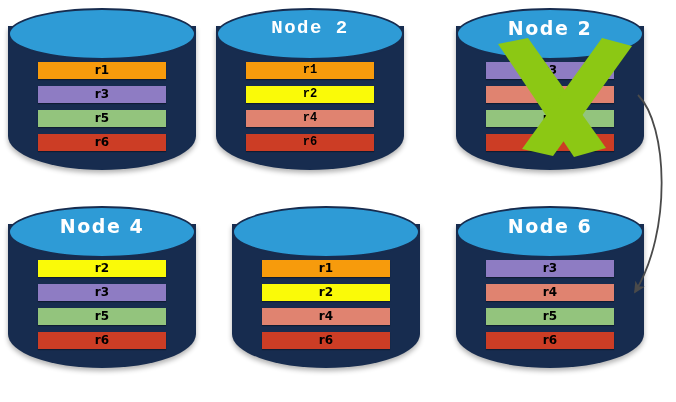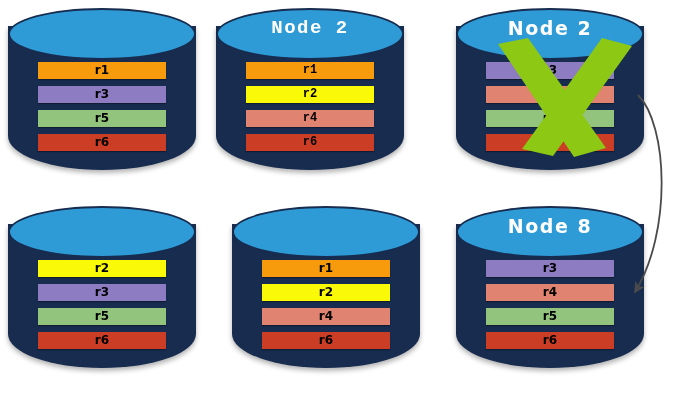--- a/index.html
+++ b/index.html
@@ -148,20 +148,21 @@
       <g>
         <path d="M 42 36 L 72 30 L 150 140 L 118 149 Z" fill="#8CC814"></path>
         <path d="M 146 30 L 176 38 L 97 148 L 66 141 Z" fill="#8CC814"></path>
       </g>
     </svg>
   </div>
 
   <div class="node" style="left:8px; top:206px;">
     <div class="cyl-body"></div>
     <div class="cyl-top"></div>
+    <div class="cyl-title">Node 4</div>
     <div class="records">
       <div class="record" style="background: rgb(250, 250, 8);">r2</div>
       <div class="record" style="background: rgb(142, 124, 195);">r3</div>
       <div class="record" style="background: rgb(147, 196, 125);">r5</div>
       <div class="record" style="background: rgb(204, 61, 37);">r6</div>
     </div>
   </div>
 
   <div class="node" style="left:232px; top:206px;">
     <div class="cyl-body"></div>
@@ -170,21 +171,21 @@
       <div class="record" style="background: rgb(247, 155, 12);">r1</div>
       <div class="record" style="background: rgb(250, 250, 8);">r2</div>
       <div class="record" style="background: rgb(224, 131, 112);">r4</div>
       <div class="record" style="background: rgb(204, 61, 37);">r6</div>
     </div>
   </div>
 
   <div class="node" style="left:456px; top:206px;">
     <div class="cyl-body"></div>
     <div class="cyl-top"></div>
-    <div class="cyl-title">Node 8</div>
+    <div class="cyl-title">Node 6</div>
     <div class="records">
       <div class="record" style="background: rgb(142, 124, 195);">r3</div>
       <div class="record" style="background: rgb(224, 131, 112);">r4</div>
       <div class="record" style="background: rgb(147, 196, 125);">r5</div>
       <div class="record" style="background: rgb(204, 61, 37);">r6</div>
     </div>
   </div>
 
   <svg id="failover-arrow" viewBox="0 0 676 402">
     <defs>

